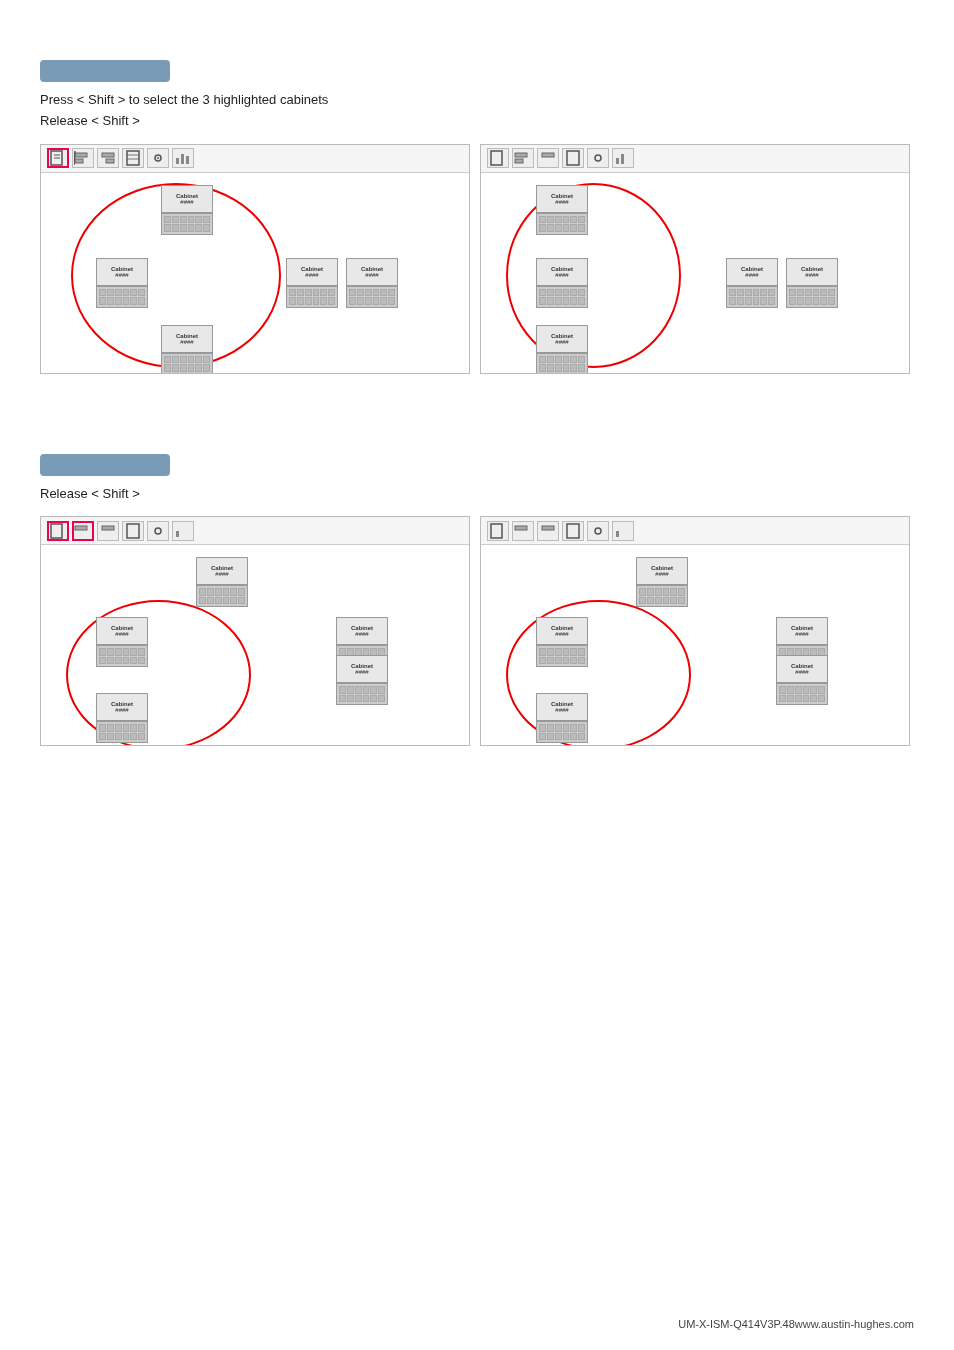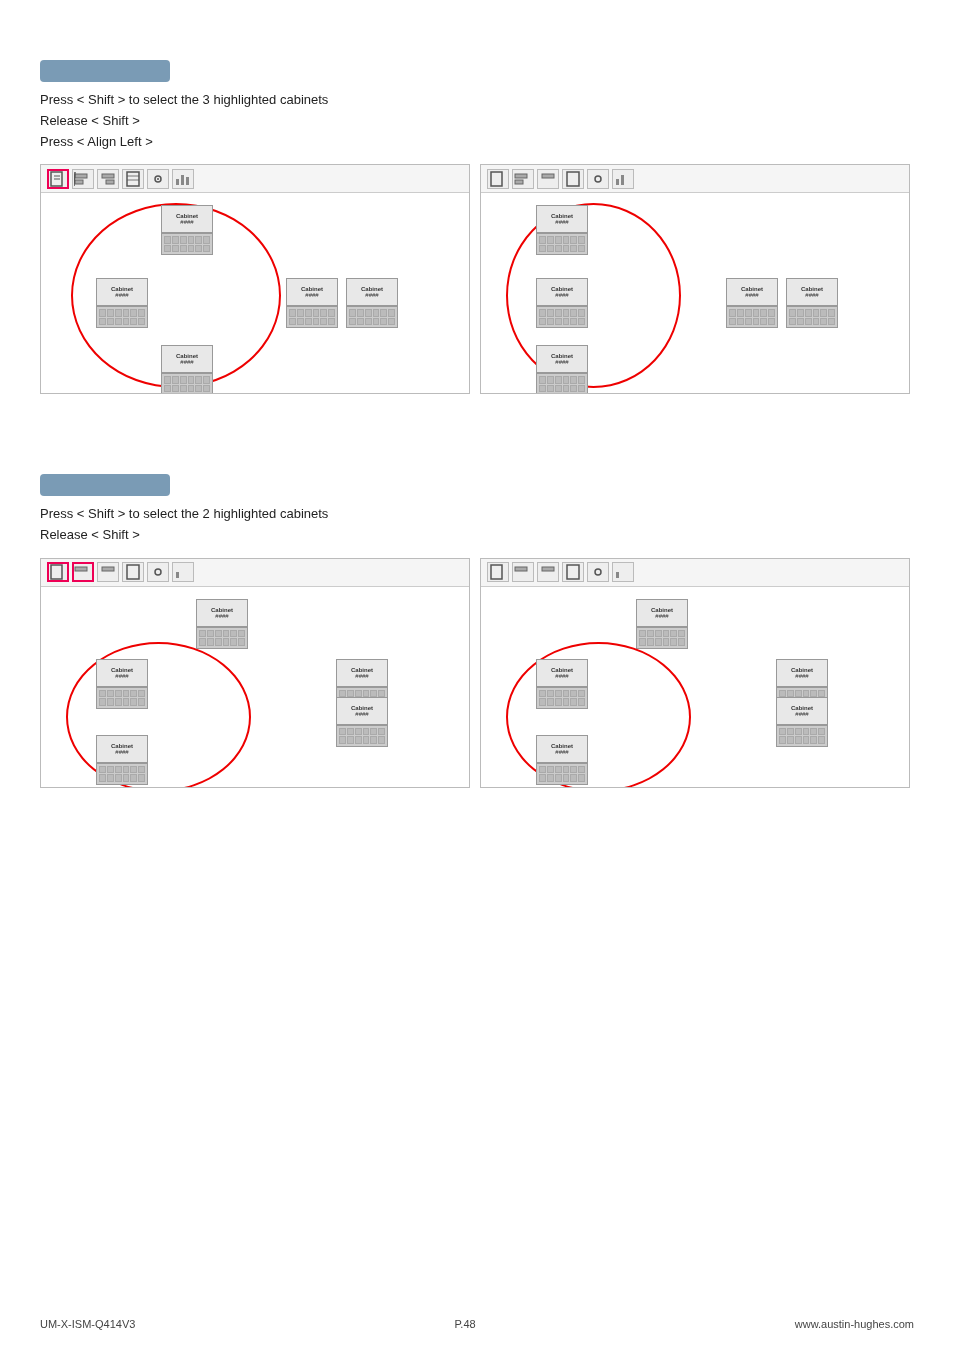--- a/index.html
+++ b/index.html
@@ -131,21 +131,21 @@
       border: 1px solid #aaa;
     }
 
     
     .page-footer {
       position: absolute;
       bottom: 20px;
       left: 40px;
       right: 40px;
       display: flex;
-      justify-content: space-between;
+      justify-content: flex-end;
       font-size: 11px;
       color: #444;
     }
 
     .section-gap {
       height: 20px;
     }
 
     
     .tb-svg {
@@ -156,21 +156,20 @@
 </head>
 <body>
 
 <div class="page-container">
 
   <div class="step-label-bar" style="background:#7a9bb5; margin-top: 30px;"></div>
 
   <div class="instruction-block">
     <div>Press &lt; Shift &gt; to select the 3 highlighted cabinets</div>
     <div>Release &lt; Shift &gt;</div>
-    <div>Press &lt; Align Left &gt;</div>
   </div>
 
   <div class="panels-row">
 
     <div class="panel">
       <div class="panel-toolbar">
         <div class="toolbar-icon active-border">
           <svg class="tb-svg" viewBox="0 0 18 16">
               <rect x="2" y="1" width="11" height="14" fill="none" stroke="#555" stroke-width="1.5"></rect>
               <line x1="5" y1="5" x2="11" y2="5" stroke="#555" stroke-width="1"></line>
@@ -468,21 +467,20 @@
       </div>
     </div>
 
   </div>
 
   <div class="section-gap"></div>
 
   <div class="step-label-bar" style="background:#7a9bb5; margin-top:20px;"></div>
 
   <div class="instruction-block">
-    <div>Press &lt; Shift &gt; to select the 2 highlighted cabinets</div>
     <div>Release &lt; Shift &gt;</div>
   </div>
 
   <div class="panels-row">
 
     <div class="panel">
       <div class="panel-toolbar">
         <div class="toolbar-icon active-border">
           <svg class="tb-svg" viewBox="0 0 18 16">
               <rect x="2" y="1" width="11" height="14" fill="none" stroke="#555" stroke-width="1.5"></rect>

